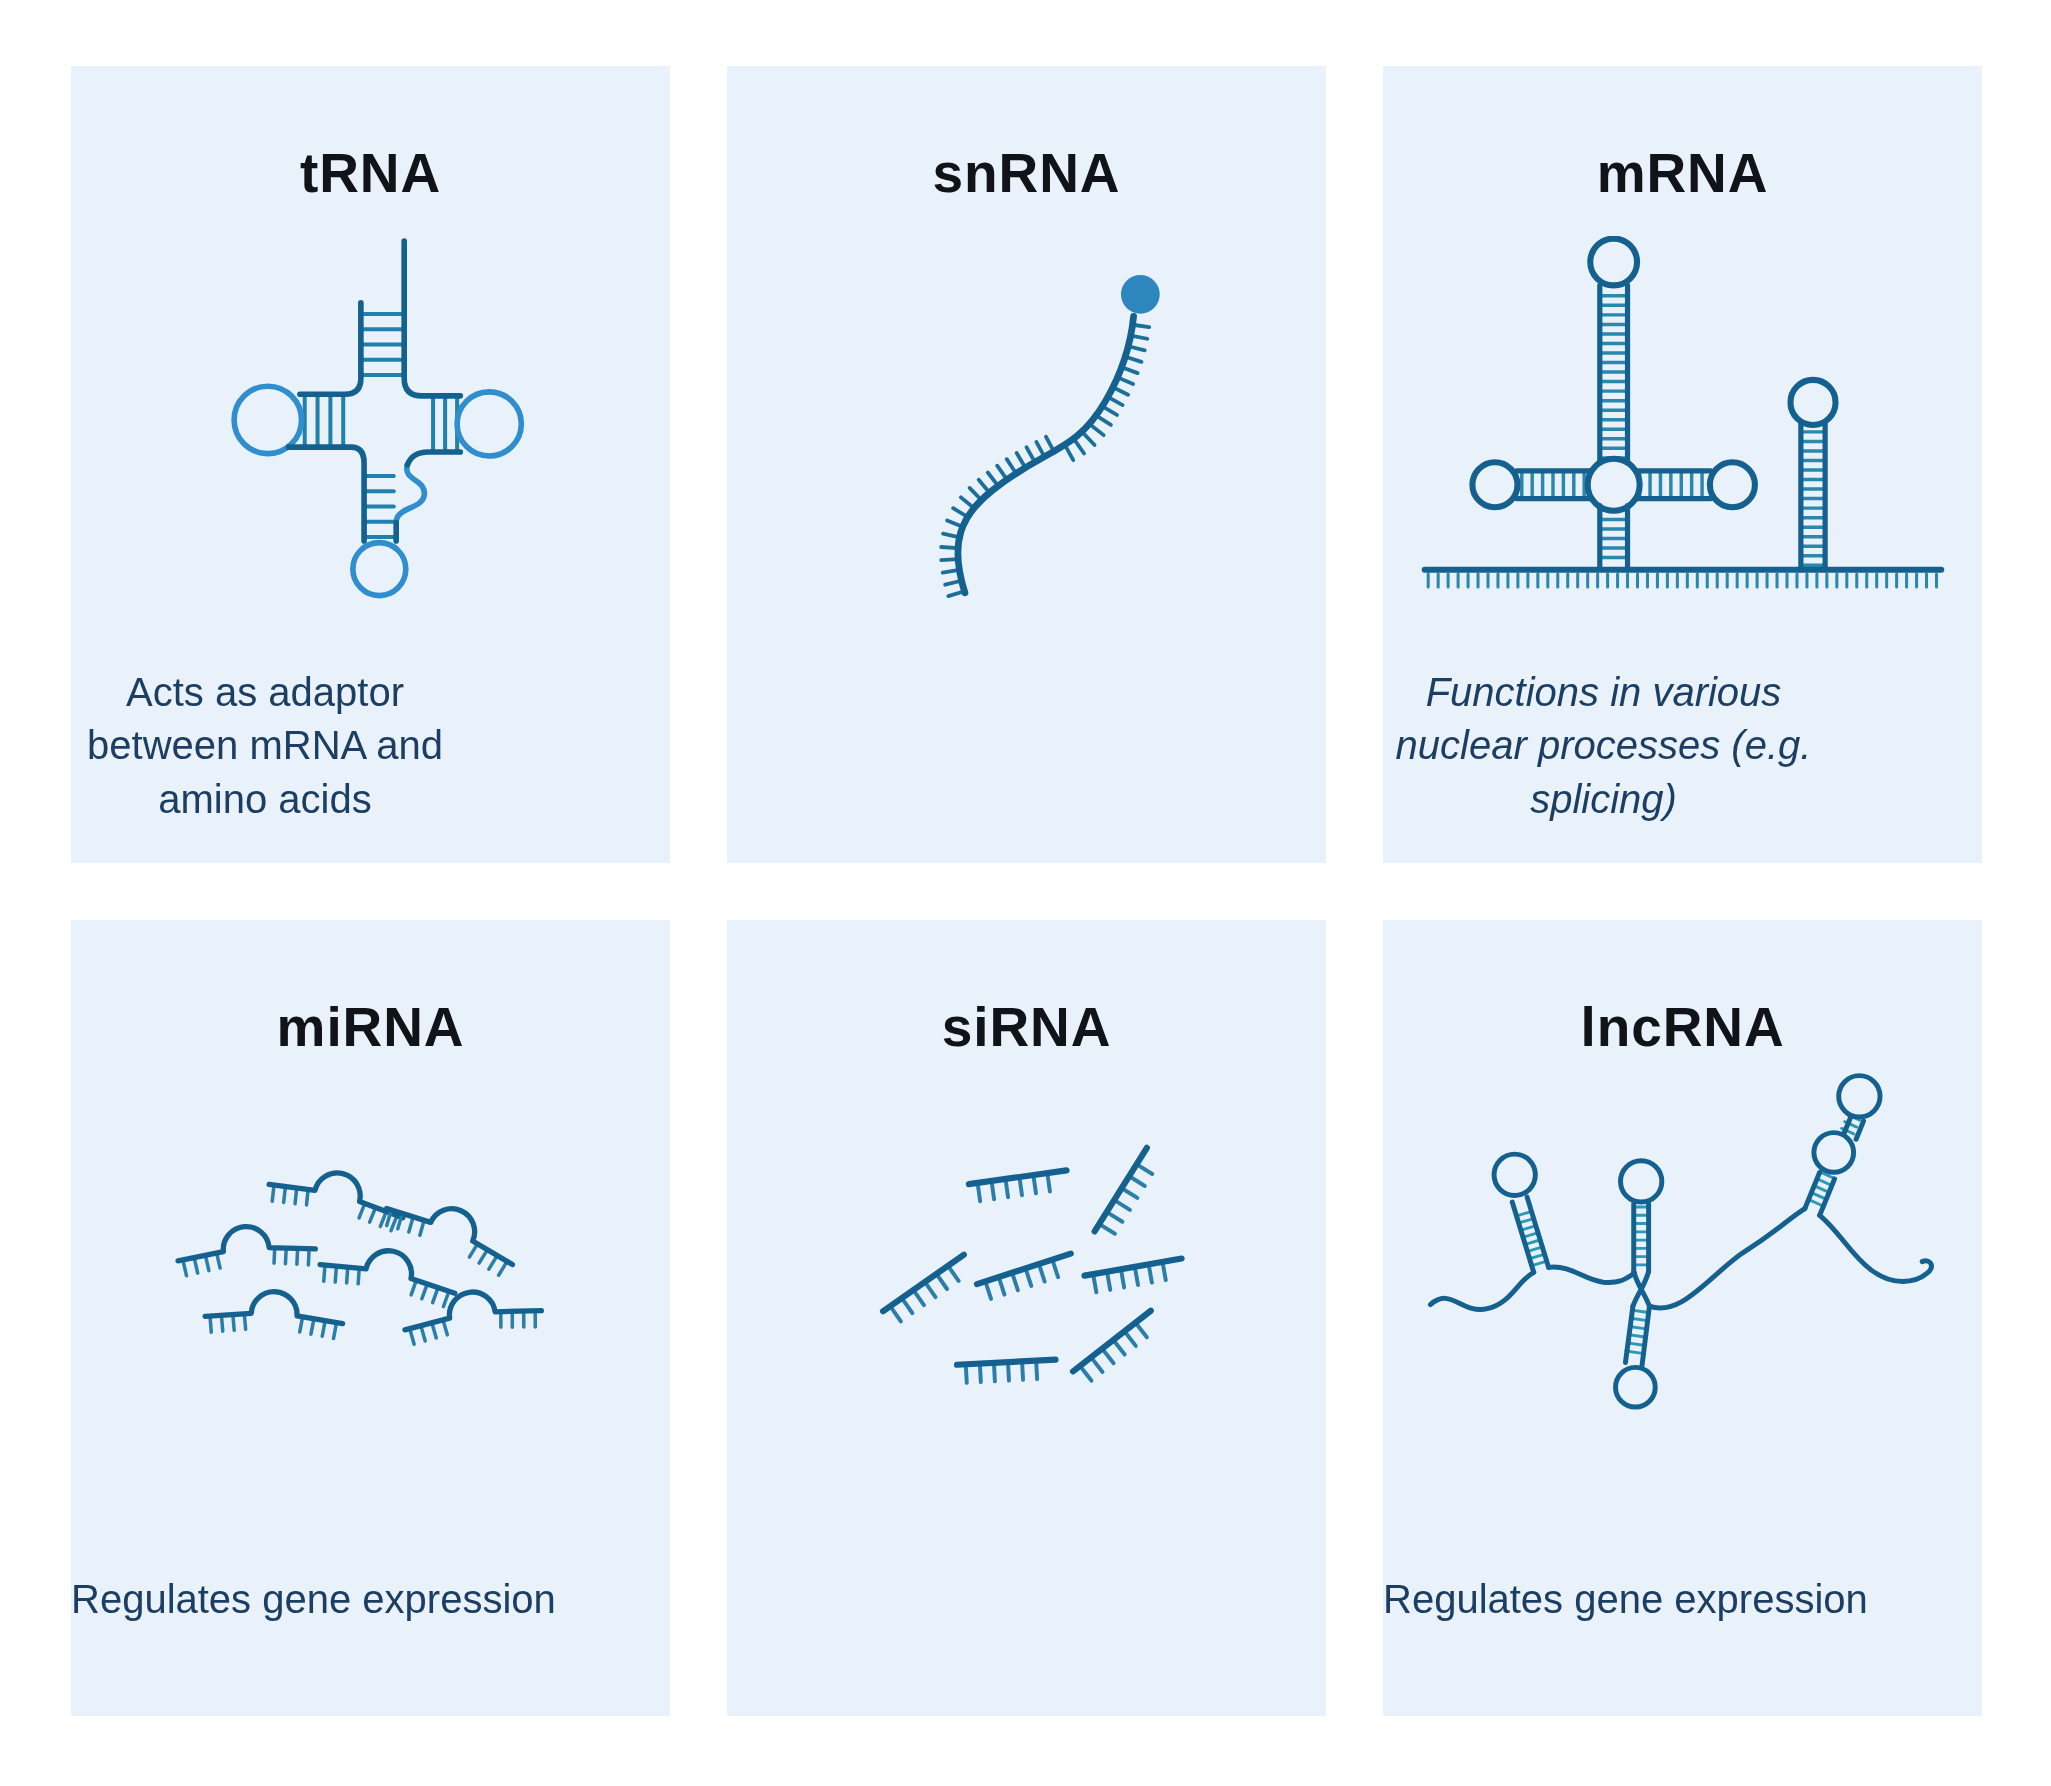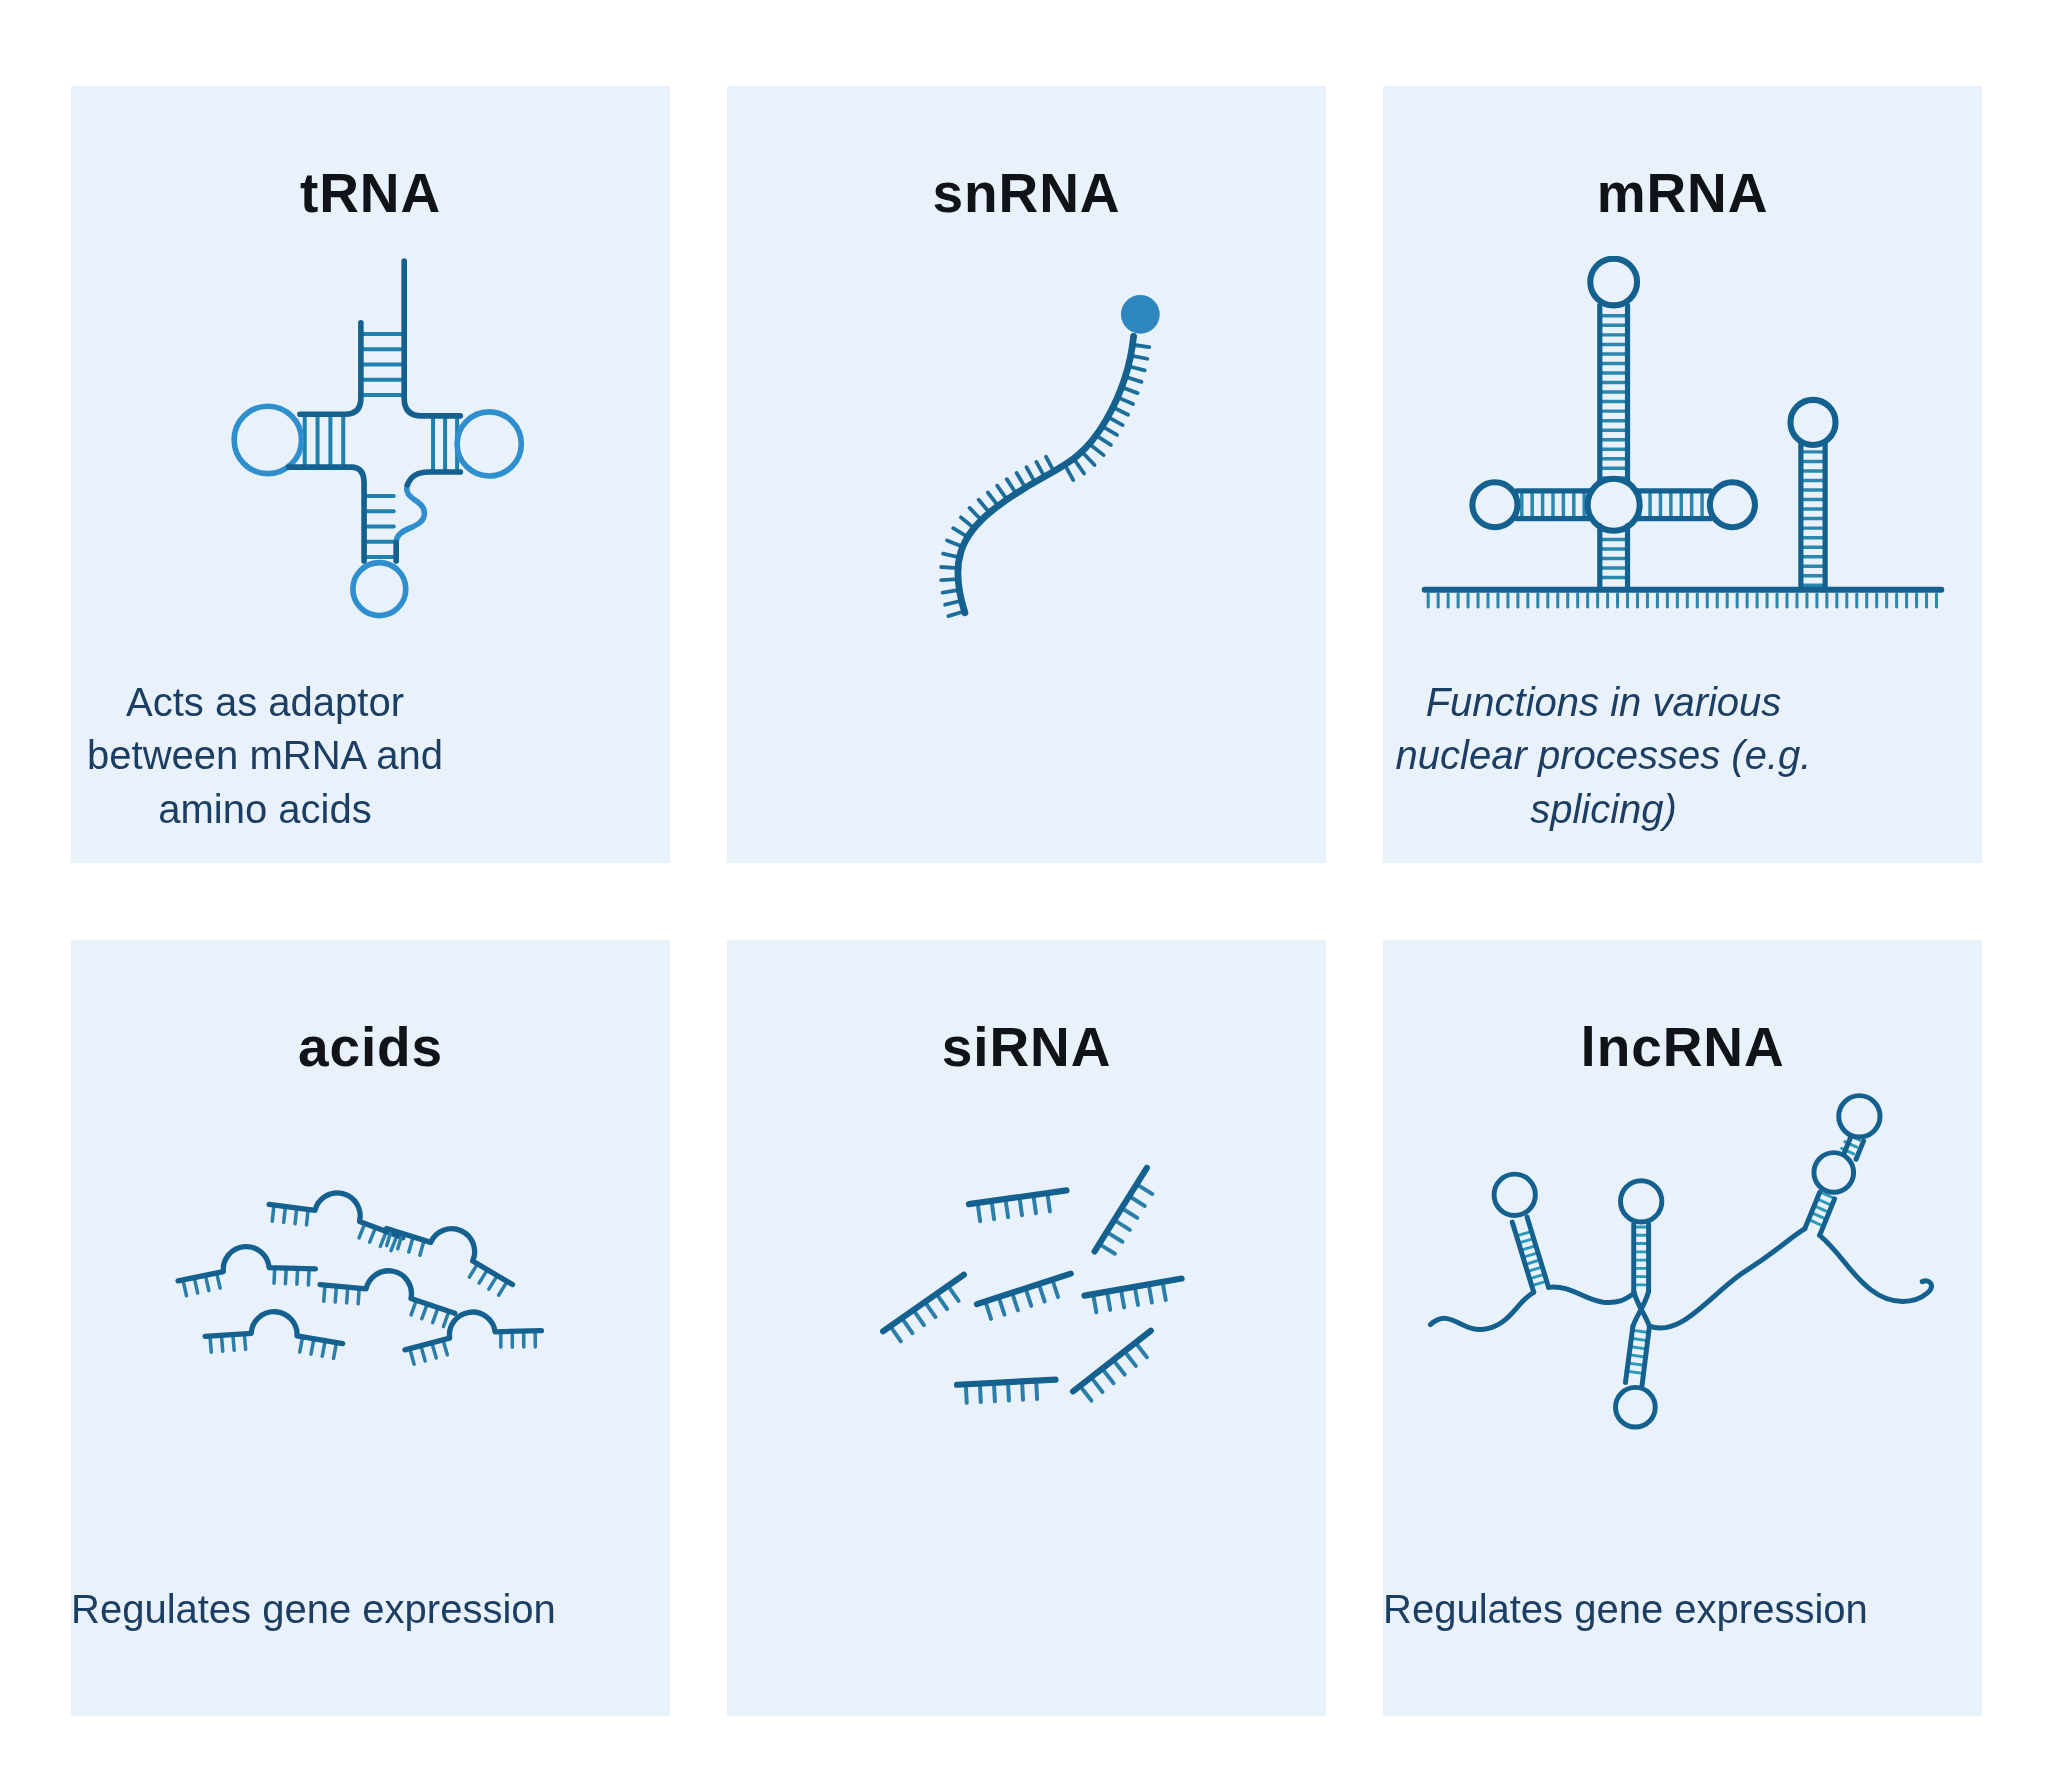--- a/index.html
+++ b/index.html
@@ -11,21 +11,21 @@
   .grid{
     display:grid;
     grid-template-columns:repeat(3,599px);
     grid-template-rows:797px 796px;
     column-gap:57px;row-gap:57px;
     padding:66px 69px 71px 71px;
     box-sizing:border-box;
   }
   .card{
     background:var(--card-bg,#e9f1fa);
-    display:flex;flex-direction:column;align-items:center;margin-top:20px;
+    display:flex;flex-direction:column;align-items:center;
   }
   .card-title{
     margin:75px 0 0;
     font-size:55px;font-weight:700;line-height:65px;
     color:var(--title-ink,#101318);
     letter-spacing:0.9px;text-align:center;
   }
   .icon-box{
     height:423px;width:100%;
     display:flex;align-items:center;justify-content:center;
@@ -295,21 +295,21 @@
         <path class="sd w6" d="M446,385 V216 M474,385 V216"></path>
         <path class="sd" d="M12,385 H608"></path>
       </svg>
     </div>
     <div class="card-desc">
       <span class="w500">Functions in various nuclear processes (e.g. splicing)</span>
     </div>
   </div>
 
   <div class="card">
-    <h2 class="card-title">acids</h2>
+    <h2 class="card-title">miRNA</h2>
     <div class="icon-box">
       <svg width="415" height="265" viewBox="0 0 470 300">
         <g transform="translate(200,62) rotate(14)">
           <path class="g" d="M-76,12 L-32,6"></path>
             <g stroke="#2a7ea8" stroke-width="4" stroke-linecap="round">
               <line x1="-74.0" y1="11.7" x2="-72.0" y2="26.6"></line>
               <line x1="-61.1" y1="10.0" x2="-59.1" y2="24.8"></line>
               <line x1="-48.3" y1="8.2" x2="-46.2" y2="23.1"></line>
               <line x1="-35.4" y1="6.5" x2="-33.3" y2="21.3"></line>
             </g>

